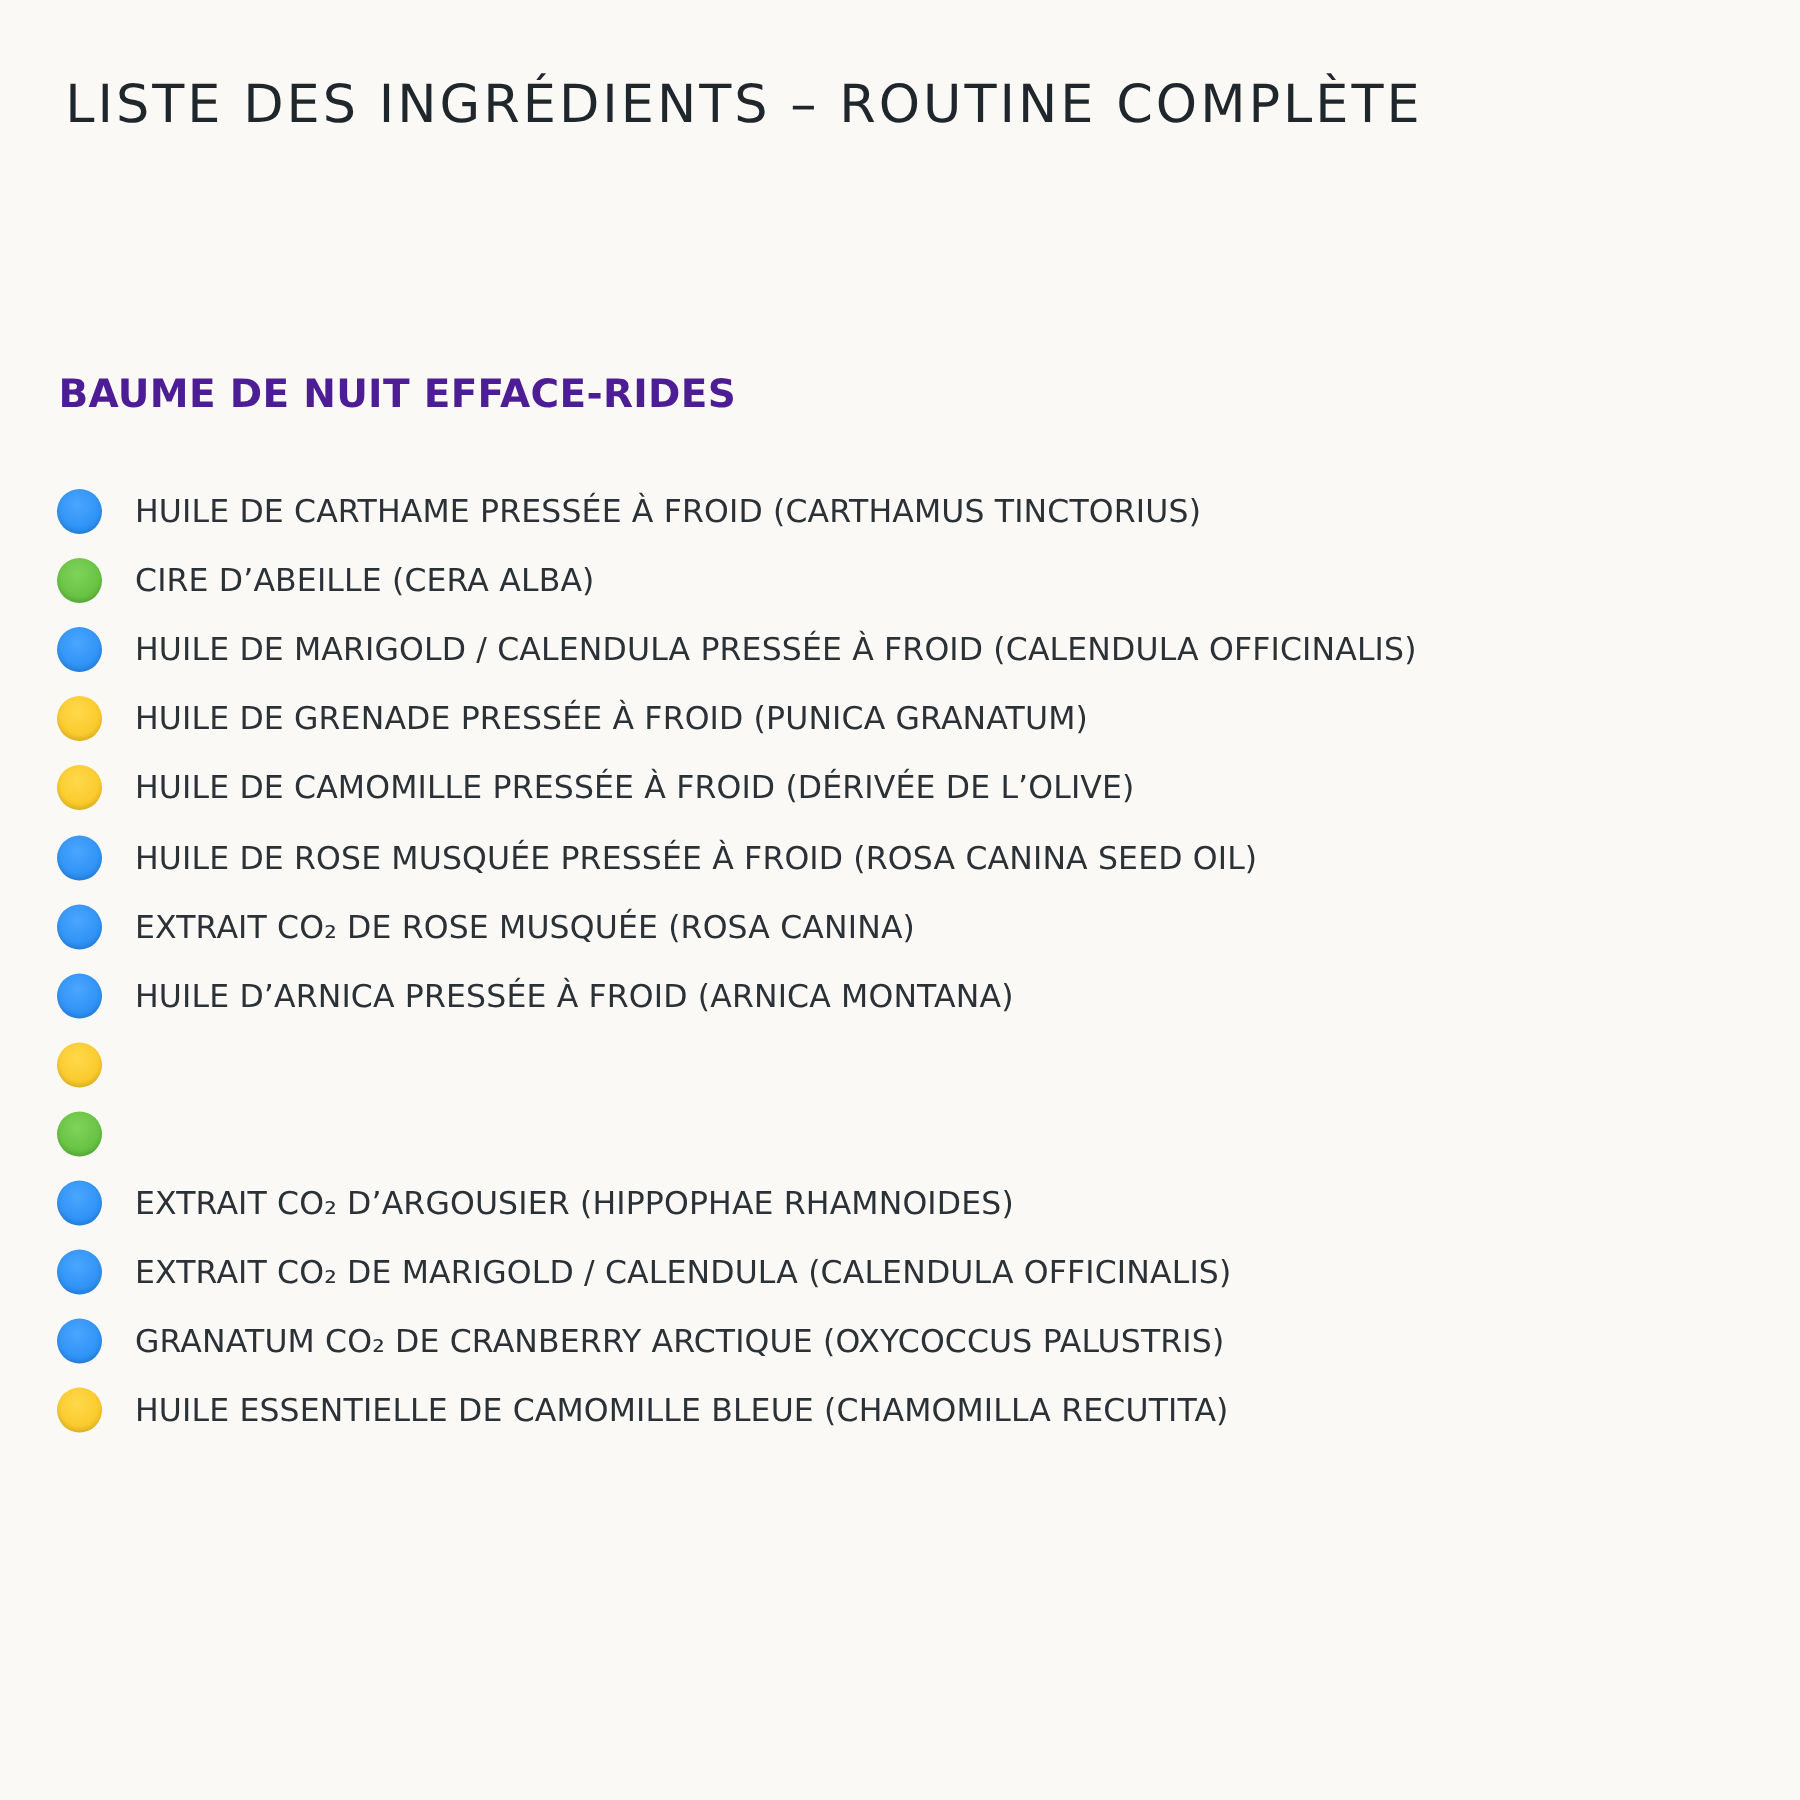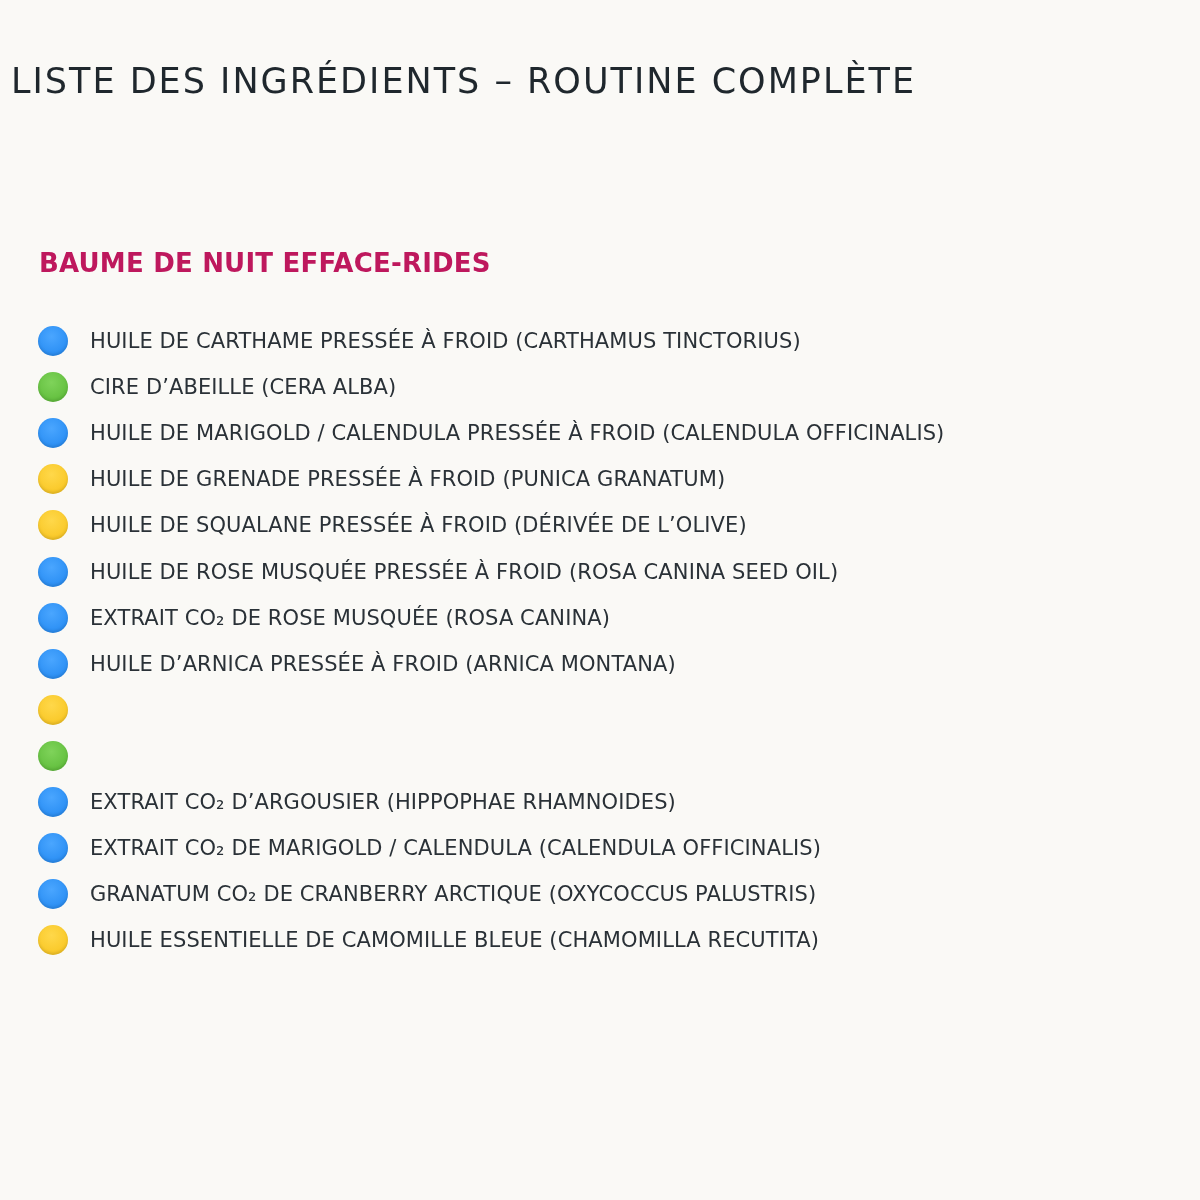--- a/index.html
+++ b/index.html
@@ -7,34 +7,35 @@
       width: 1200px; height: 1200px;
       background: #faf9f6;
       color: #232a30;
       font-family: "Liberation Sans", sans-serif;
       position: relative;
       overflow: hidden;
     }
     .title {
       position: absolute;
       top: 50px; left: 0; width: 992px;
+      text-align: center;
       font-family: "DejaVu Sans", sans-serif;
       font-size: 35px;
       font-weight: normal;
       letter-spacing: 2px;
       color: #1f272d;
-      margin: 11px;
+      margin: 0;
     }
     .section-title {
       position: absolute;
       top: 248px; left: 39px;
       font-family: "DejaVu Sans", sans-serif;
       font-weight: bold;
       font-size: 26px;
-      color: #be185d;
+      color: #4c1d95;
       margin: 0;
       letter-spacing: 0.2px;
     }
     .list {
       position: absolute;
       top: 318px; left: 38px;
       margin: 0; padding: 0;
       list-style: none;
     }
     .item {
@@ -81,21 +82,21 @@
   <li class="item">
       <span class="dot blue"></span>
       <span class="label">HUILE DE MARIGOLD / CALENDULA PRESSÉE À FROID (CALENDULA OFFICINALIS)</span>
     </li>
   <li class="item">
       <span class="dot yellow"></span>
       <span class="label">HUILE DE GRENADE PRESSÉE À FROID (PUNICA GRANATUM)</span>
     </li>
   <li class="item">
       <span class="dot yellow"></span>
-      <span class="label">HUILE DE SQUALANE PRESSÉE À FROID (DÉRIVÉE DE L’OLIVE)</span>
+      <span class="label">HUILE DE CAMOMILLE PRESSÉE À FROID (DÉRIVÉE DE L’OLIVE)</span>
     </li>
   <li class="item">
       <span class="dot blue"></span>
       <span class="label">HUILE DE ROSE MUSQUÉE PRESSÉE À FROID (ROSA CANINA SEED OIL)</span>
     </li>
   <li class="item">
       <span class="dot blue"></span>
       <span class="label">EXTRAIT CO₂ DE ROSE MUSQUÉE (ROSA CANINA)</span>
     </li>
   <li class="item">

